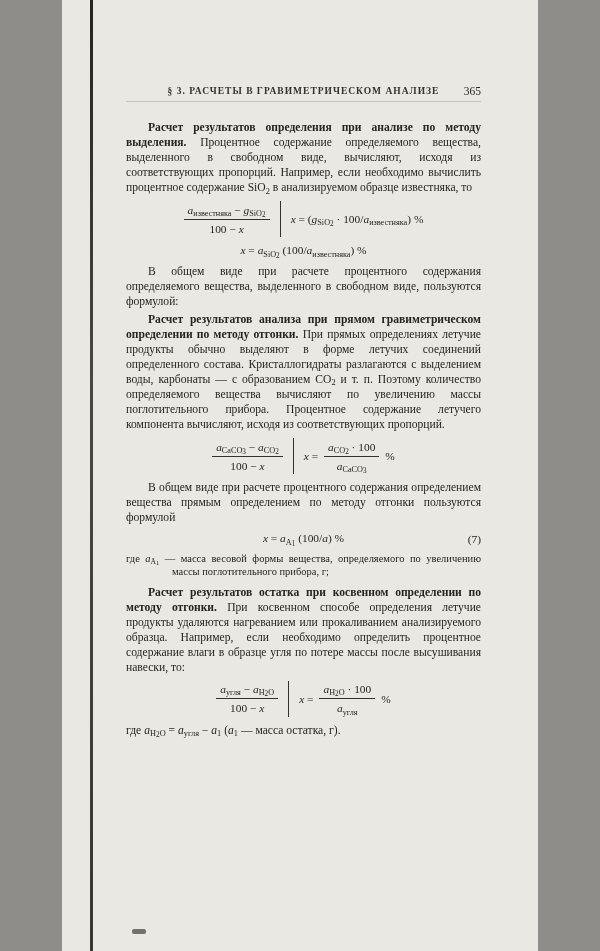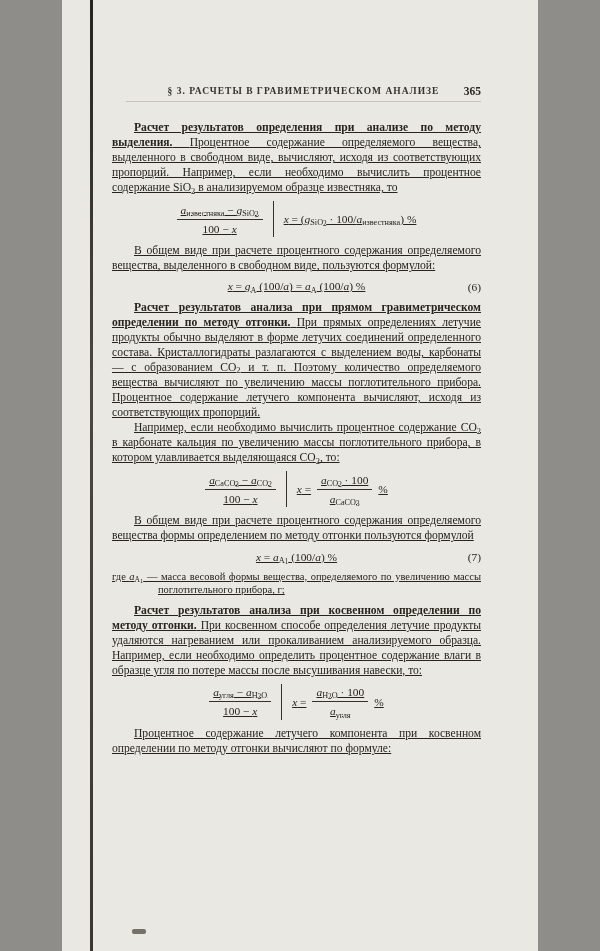--- a/index.html
+++ b/index.html
@@ -25,26 +25,26 @@
   .header {
     position: absolute; top: 86px; left: 64px; right: 57px;
     text-align: center;
     font-size: 9.5px; font-weight: bold; letter-spacing: 1px;
     color: #35322b;
     padding-bottom: 5px;
     border-bottom: 1px solid #c6c3ba;
   }
   .head-page {
     position: absolute; right: 0; bottom: 4px;
-    font-size: 11.5px; font-weight: bold; letter-spacing: 0;
+    font-size: 11.5px; font-weight: normal; letter-spacing: 0;
     color: #2b2822;
   }
   .content {
-    position: absolute; top: 117px; left: 50px; right: 57px;
-    font-size: 11.6px; line-height: 1.3; text-align: justify; text-decoration: underline;
+    position: absolute; top: 117px; left: 64px; right: 57px;
+    font-size: 11.6px; line-height: 1.3; text-align: justify;
   }
   p.para { margin: 0; }
   p.indent { text-indent: 22px; }
   p.sect { margin-top: 3px; }
   b.lead { font-weight: bold; }
   i { font-style: italic; }
   sub { font-size: 72%; line-height: 0; position: relative; top: .28em; vertical-align: baseline; }
   sub sub { font-size: 88%; top: .14em; }
   .formula {
     position: relative;
@@ -83,74 +83,72 @@
     <div class="formula">
       <span class="frac">
         <span class="num"><i>a</i><sub>известняка</sub> − <i>g</i><sub>SiO<sub>2</sub></sub></span>
         <span class="den">100 − <i>x</i></span>
       </span>
       <span class="vbar"></span>
       <span class="expr"><i>x</i> = (<i>g</i><sub>SiO<sub>2</sub></sub> · 100/<i>a</i><sub>известняка</sub>) %</span>
     </div>
 
 
+    <div class="formula">
+      <span class="expr"><i>x</i> = <i>a</i><sub>SiO<sub>2</sub></sub> (100/<i>a</i><sub>известняка</sub>) %</span>
+    </div>
 
     <p class="para indent"><span>В общем виде при расчете процентного содержания определяемого вещества, выделенного в свободном виде, пользуются формулой:</span></p>
 
-    <div class="formula">
-      <span class="expr"><i>x</i> = <i>g</i><sub>A</sub> (100/<i>a</i>) = <i>a</i><sub>A</sub> (100/<i>a</i>) %</span>
-      <span class="eqnum">(6)</span>
-    </div>
 
     <p class="para indent sect"><b class="lead">Расчет результатов анализа при прямом гравиметрическом определении по методу отгонки.</b> <span>При прямых определениях летучие продукты обычно выделяют в форме летучих соединений определенного состава. Кристаллогидраты разлагаются с выделением воды, карбонаты — с образованием CO<sub>2</sub> и т. п. Поэтому количество определяемого вещества вычисляют по увеличению массы поглотительного прибора. Процентное содержание летучего компонента вычисляют, исходя из соответствующих пропорций.</span></p>
 
-    <p class="para indent"><span>Например, если необходимо вычислить процентное содержание CO<sub>2</sub> в карбонате кальция по увеличению массы поглотительного прибора, в котором улавливается выделяющаяся CO<sub>2</sub>, то:</span></p>
 
     <div class="formula">
       <span class="frac">
         <span class="num"><i>a</i><sub>CaCO<sub>3</sub></sub> − <i>a</i><sub>CO<sub>2</sub></sub></span>
         <span class="den">100 − <i>x</i></span>
       </span>
       <span class="vbar"></span>
       <span class="expr rhs-lead"><i>x</i> =</span>
       <span class="frac">
         <span class="num"><i>a</i><sub>CO<sub>2</sub></sub> · 100</span>
         <span class="den"><i>a</i><sub>CaCO<sub>3</sub></sub></span>
       </span>
       <span class="expr rhs-tail">%</span>
     </div>
 
-    <p class="para indent"><span>В общем виде при расчете процентного содержания определяемого вещества формы определением по методу отгонки пользуются формулой</span></p>
+    <p class="para indent"><span>В общем виде при расчете процентного содержания определением вещества прямым определением по методу отгонки пользуются формулой</span></p>
 
     <div class="formula">
       <span class="expr"><i>x</i> = <i>a</i><sub>A<sub>1</sub></sub> (100/<i>a</i>) %</span>
       <span class="eqnum">(7)</span>
     </div>
 
     <div class="note">
       <div class="item1">где <i>a</i><sub>A<sub>1</sub></sub> — масса весовой формы вещества, определяемого по увеличению массы поглотительного прибора, г;</div>
     </div>
 
-    <p class="para indent sect"><b class="lead">Расчет результатов анализа при косвенном определении по методу отгонки.</b> <span>При косвенном способе определения летучие продукты удаляются нагреванием или прокаливанием анализируемого образца. Например, если необходимо определить процентное содержание влаги в образце угля по потере массы после высушивания навески, то:</span></p>
+    <p class="para indent sect"><b class="lead">Расчет результатов остатка при косвенном определении по методу отгонки.</b> <span>При косвенном способе определения летучие продукты удаляются нагреванием или прокаливанием анализируемого образца. Например, если необходимо определить процентное содержание влаги в образце угля по потере массы после высушивания навески, то:</span></p>
 
     <div class="formula">
       <span class="frac">
         <span class="num"><i>a</i><sub>угля</sub> − <i>a</i><sub>H<sub>2</sub>O</sub></span>
         <span class="den">100 − <i>x</i></span>
       </span>
       <span class="vbar"></span>
       <span class="expr rhs-lead"><i>x</i> =</span>
       <span class="frac">
         <span class="num"><i>a</i><sub>H<sub>2</sub>O</sub> · 100</span>
         <span class="den"><i>a</i><sub>угля</sub></span>
       </span>
       <span class="expr rhs-tail">%</span>
     </div>
 
+    <p class="para"><span>где <i>a</i><sub>H<sub>2</sub>O</sub> = <i>a</i><sub>угля</sub> − <i>a</i><sub>1</sub> (<i>a</i><sub>1</sub> — масса остатка, г).</span></p>
 
-    <p class="para indent"><span>Процентное содержание летучего компонента при косвенном определении по методу отгонки вычисляют по формуле:</span></p>
 
 
     <div class="note">
     </div>
 
   </div>
 </div>
 
 </body></html>

